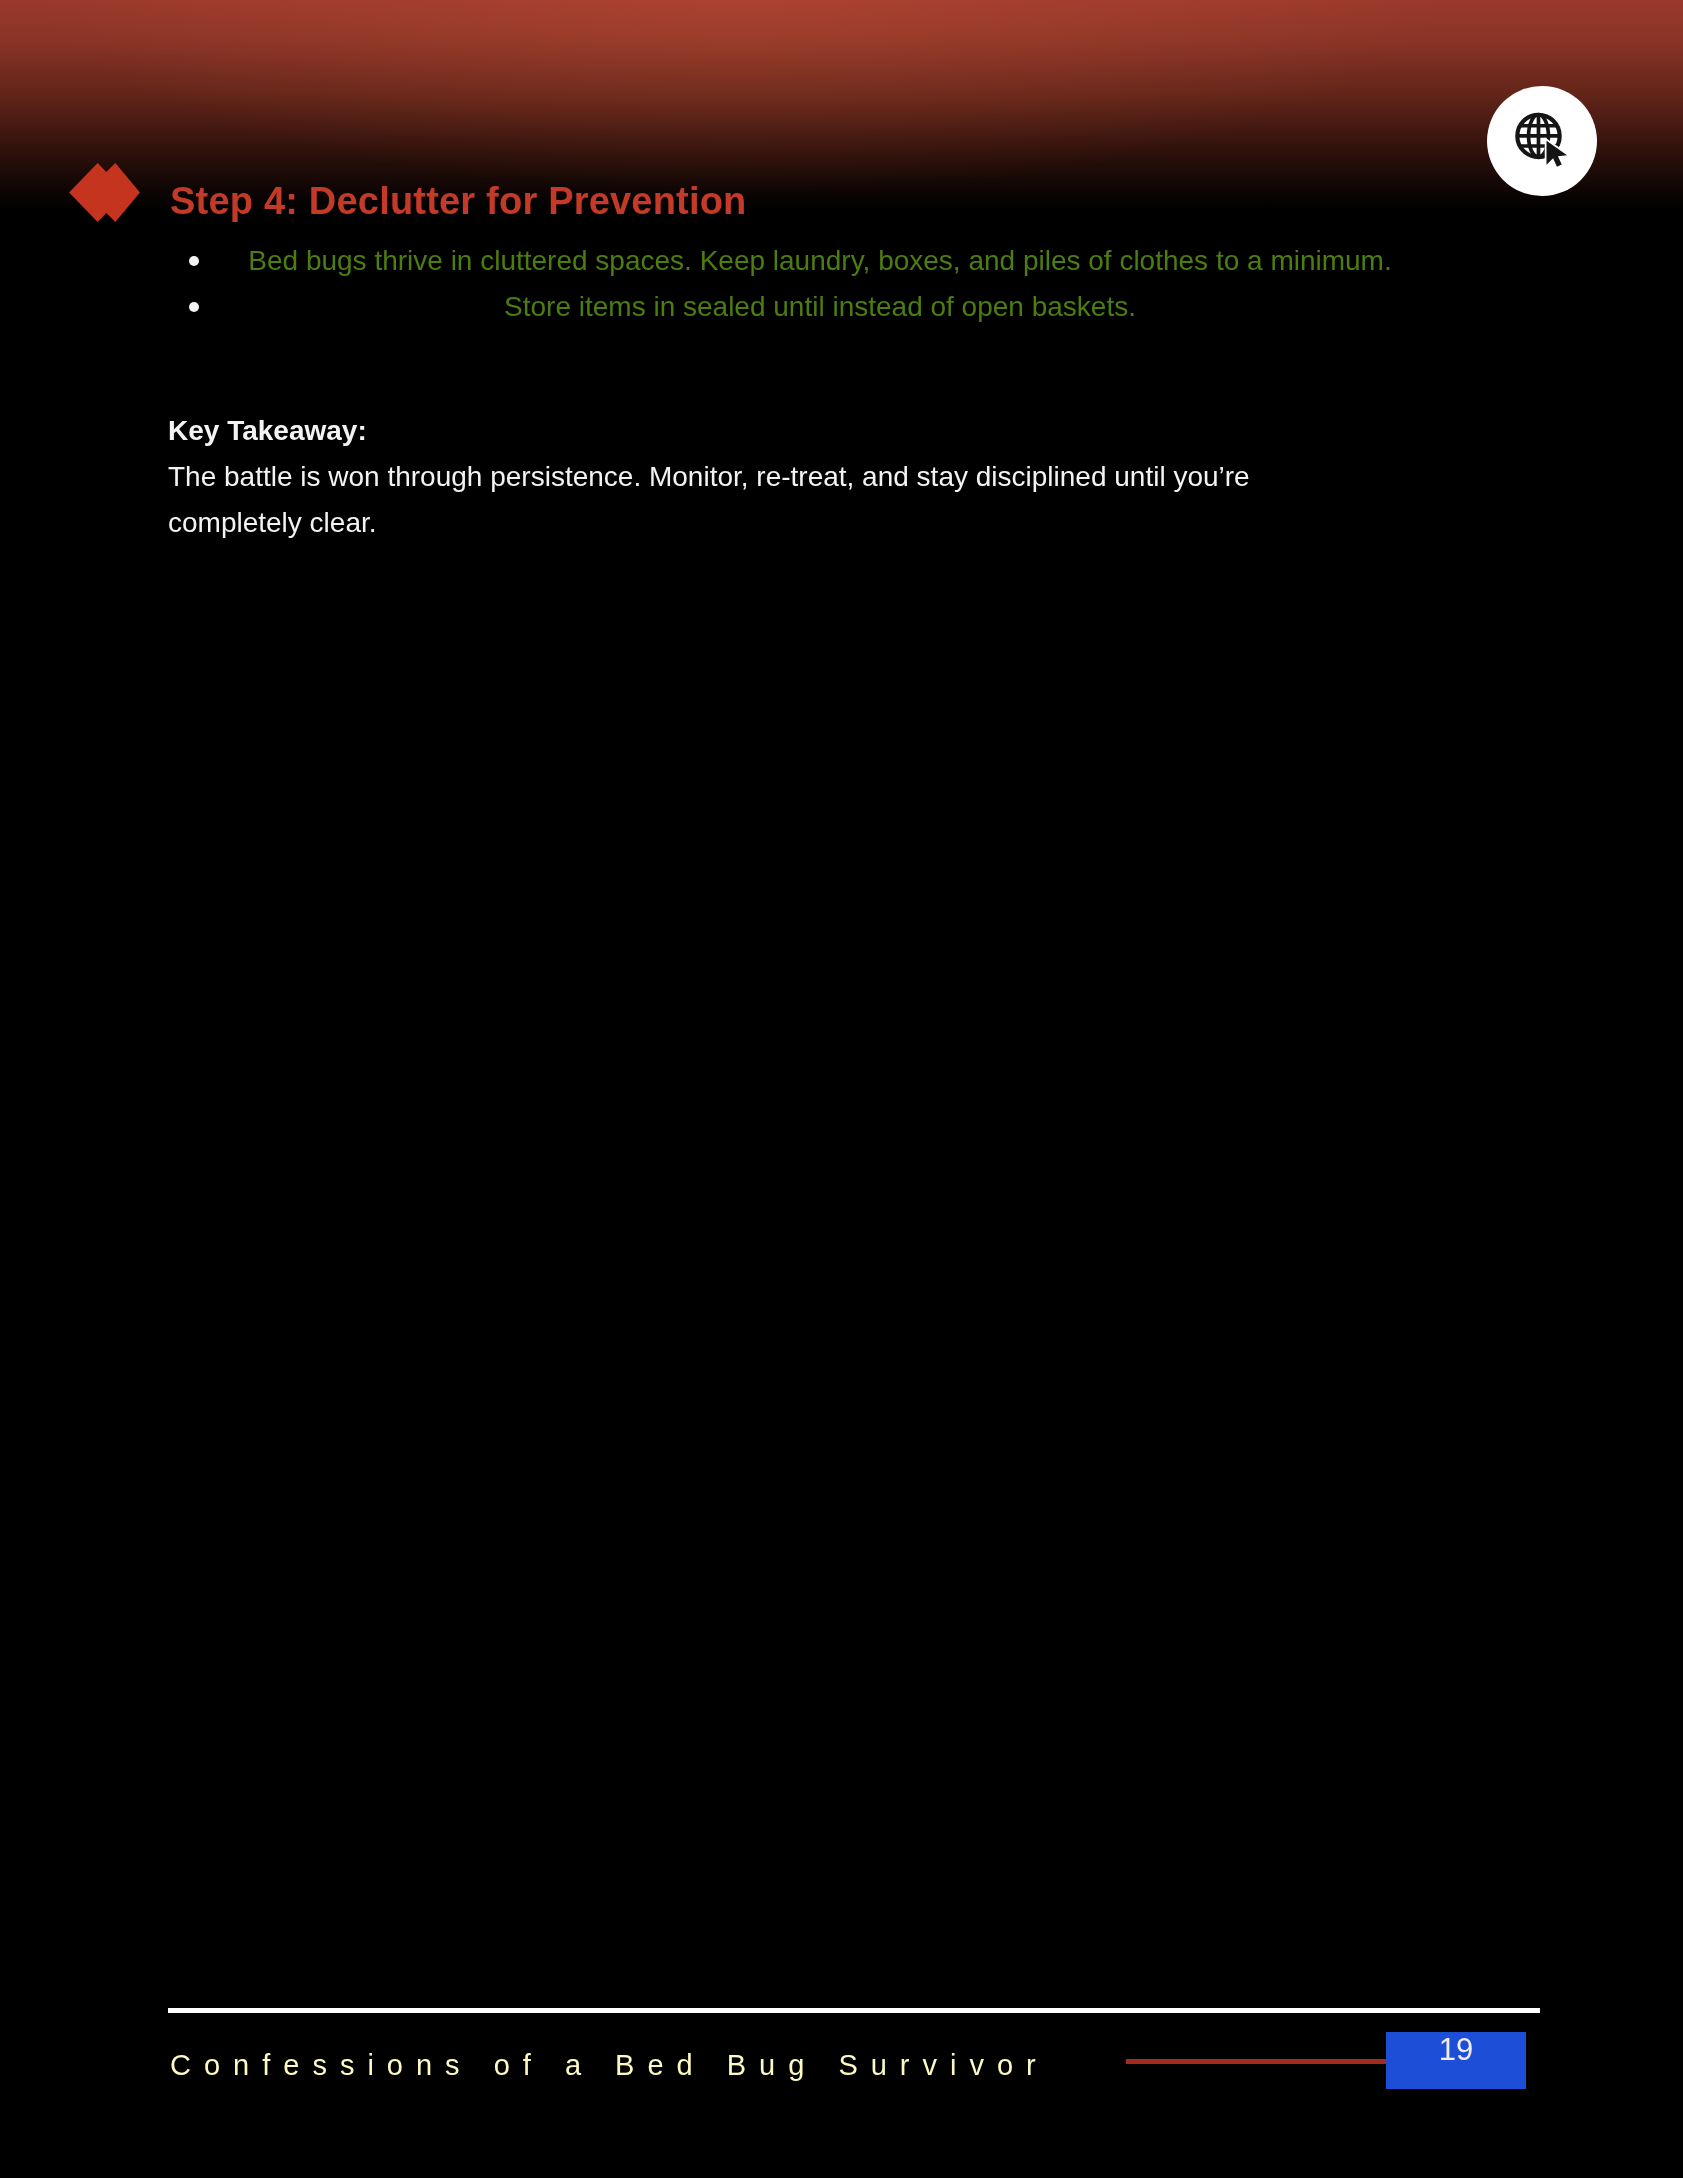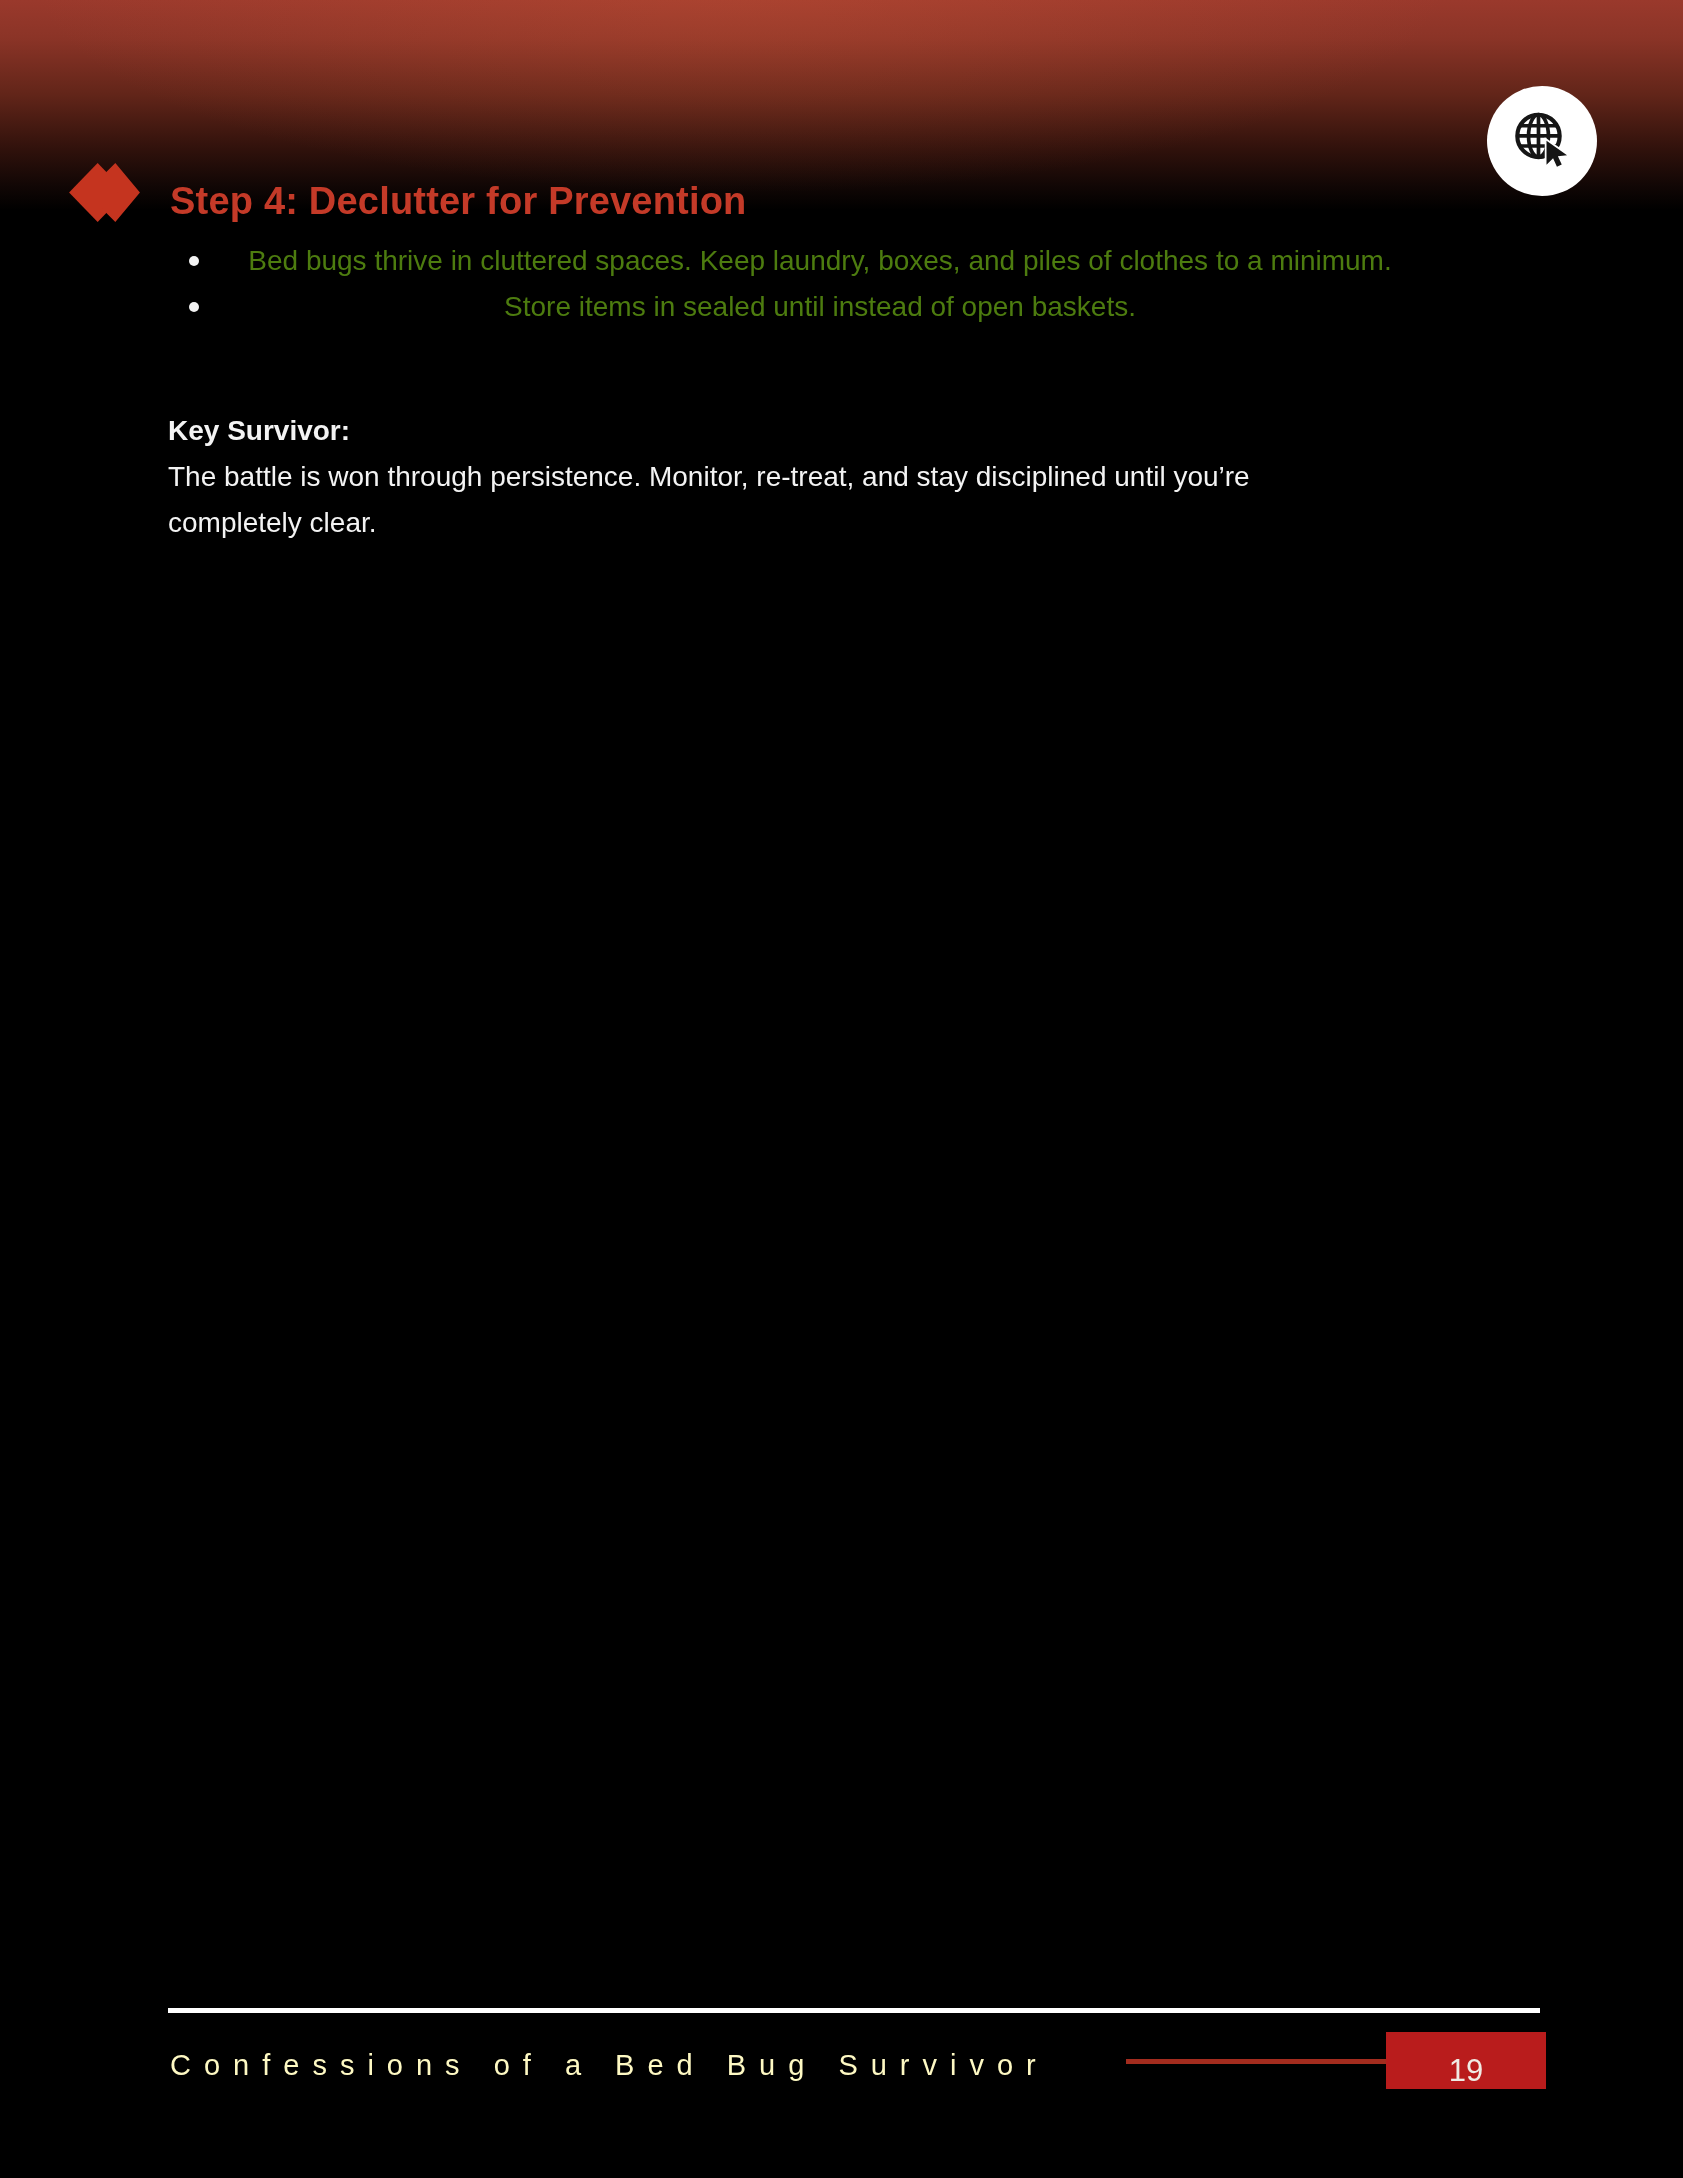--- a/index.html
+++ b/index.html
@@ -103,23 +103,23 @@
   }
   .footer-connector {
     position: absolute;
     left: 1126px; top: 2059px;
     width: 261px; height: 5px;
     background: #a32c1e;
   }
   .page-box {
     position: absolute;
     left: 1386px; top: 2032px;
-    width: 160px; height: 57px;
-    background: #b91c1c;
-    display: flex; align-items: flex-end; justify-content: center;
+    width: 140px; height: 57px;
+    background: #1d4ed8;
+    display: flex; align-items: flex-start; justify-content: center;
   }
   .page-box span {
     color: #f0ebe4;
     font-size: 31px;
   }
 </style>
 </head>
 <body>
 
 <div class="page">
@@ -145,21 +145,21 @@
     </svg>
     <h1 class="heading-text">Step 4: Declutter for Prevention</h1>
   </div>
 
   <ul class="bullets">
     <li>Bed bugs thrive in cluttered spaces. Keep laundry, boxes, and piles of clothes to a minimum.</li>
     <li>Store items in sealed until instead of open baskets.</li>
   </ul>
 
   <div class="takeaway">
-    <div class="takeaway-label">Key Survivor:</div>
+    <div class="takeaway-label">Key Takeaway:</div>
     <p class="takeaway-text">The battle is won through persistence. Monitor, re-treat, and stay disciplined until you’re completely clear.</p>
   </div>
 
   <div class="footer-rule"></div>
   <div class="footer-title">Confessions of a Bed Bug Survivor</div>
   <div class="footer-connector"></div>
   <div class="page-box">
     <span>19</span>
   </div>
 

